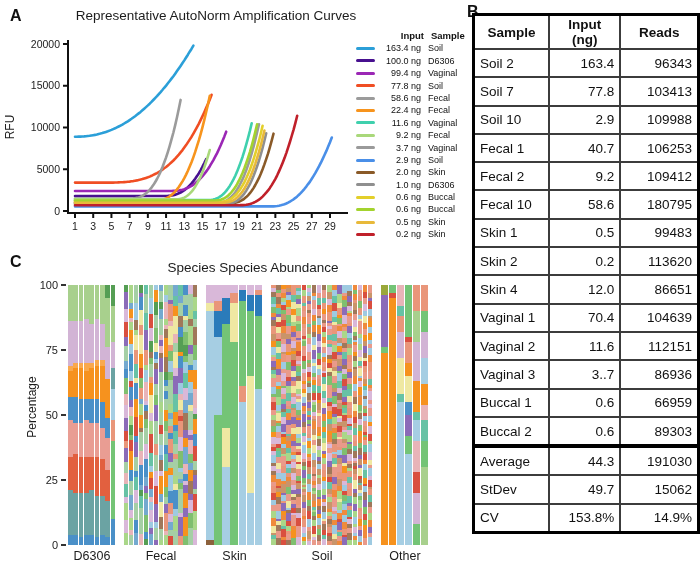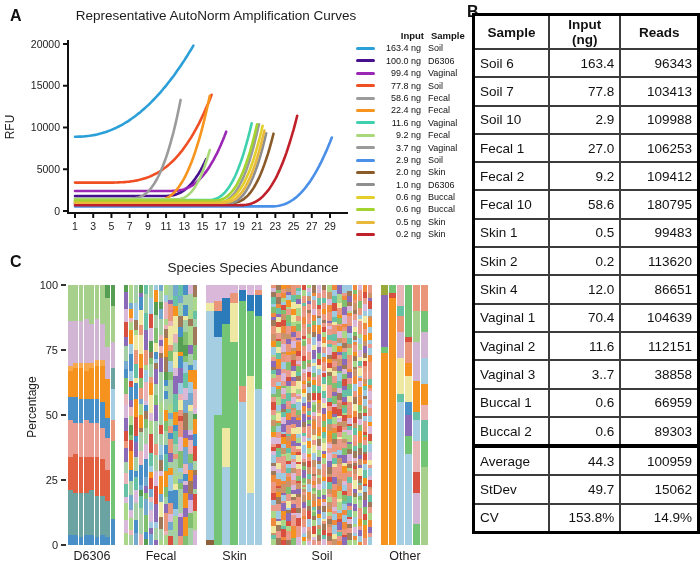--- a/index.html
+++ b/index.html
@@ -203,37 +203,37 @@
 <table id="tableB">
   <thead>
       <tr>
         <th>Sample</th>
         <th>Input (ng)</th>
         <th>Reads</th>
       </tr>
     </thead>
   <tbody>
       <tr>
-        <td class="c-sample">Soil 6</td>
+        <td class="c-sample">Soil 2</td>
         <td class="c-num c-input">163.4</td>
         <td class="c-num c-reads">96343</td>
       </tr>
       <tr>
         <td class="c-sample">Soil 7</td>
         <td class="c-num c-input">77.8</td>
         <td class="c-num c-reads">103413</td>
       </tr>
       <tr>
         <td class="c-sample">Soil 10</td>
         <td class="c-num c-input">2.9</td>
         <td class="c-num c-reads">109988</td>
       </tr>
       <tr>
         <td class="c-sample">Fecal 1</td>
-        <td class="c-num c-input">27.0</td>
+        <td class="c-num c-input">40.7</td>
         <td class="c-num c-reads">106253</td>
       </tr>
       <tr>
         <td class="c-sample">Fecal 2</td>
         <td class="c-num c-input">9.2</td>
         <td class="c-num c-reads">109412</td>
       </tr>
       <tr>
         <td class="c-sample">Fecal 10</td>
         <td class="c-num c-input">58.6</td>
@@ -260,36 +260,36 @@
         <td class="c-num c-reads">104639</td>
       </tr>
       <tr>
         <td class="c-sample">Vaginal 2</td>
         <td class="c-num c-input">11.6</td>
         <td class="c-num c-reads">112151</td>
       </tr>
       <tr>
         <td class="c-sample">Vaginal 3</td>
         <td class="c-num c-input">3..7</td>
-        <td class="c-num c-reads">38858</td>
+        <td class="c-num c-reads">86936</td>
       </tr>
       <tr>
         <td class="c-sample">Buccal 1</td>
         <td class="c-num c-input">0.6</td>
         <td class="c-num c-reads">66959</td>
       </tr>
       <tr>
         <td class="c-sample">Buccal 2</td>
         <td class="c-num c-input">0.6</td>
         <td class="c-num c-reads">89303</td>
       </tr>
       <tr class="summary-first">
         <td class="c-sample">Average</td>
         <td class="c-num c-input">44.3</td>
-        <td class="c-num c-reads">100959</td>
+        <td class="c-num c-reads">191030</td>
       </tr>
       <tr>
         <td class="c-sample">StDev</td>
         <td class="c-num c-input">49.7</td>
         <td class="c-num c-reads">15062</td>
       </tr>
       <tr>
         <td class="c-sample">CV</td>
         <td class="c-num c-input">153.8%</td>
         <td class="c-num c-reads">14.9%</td>

